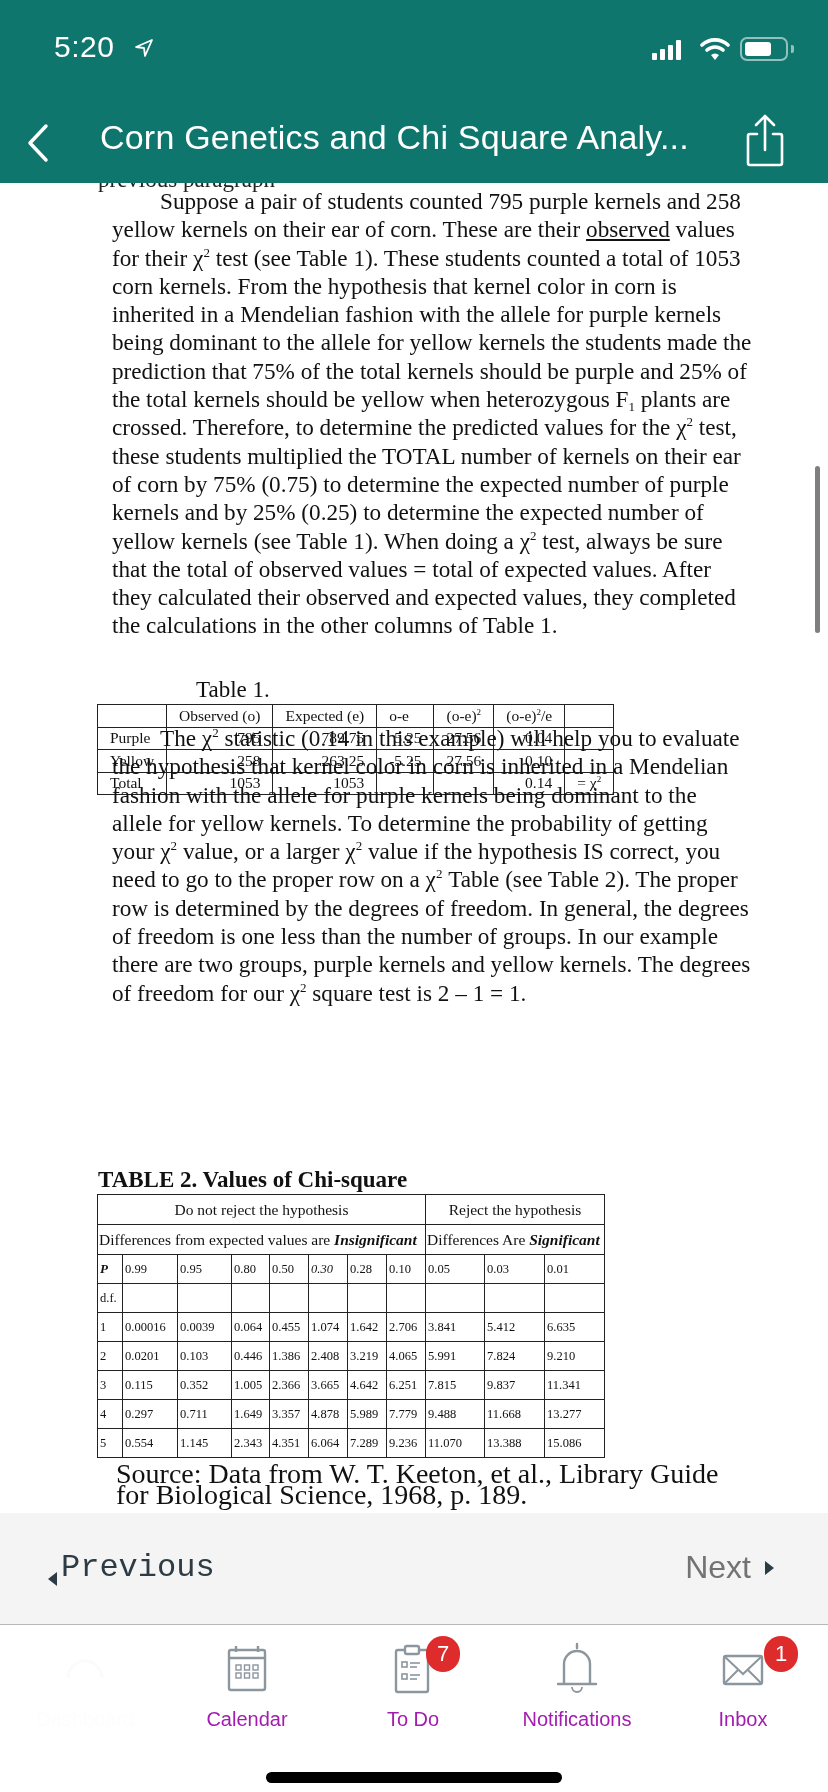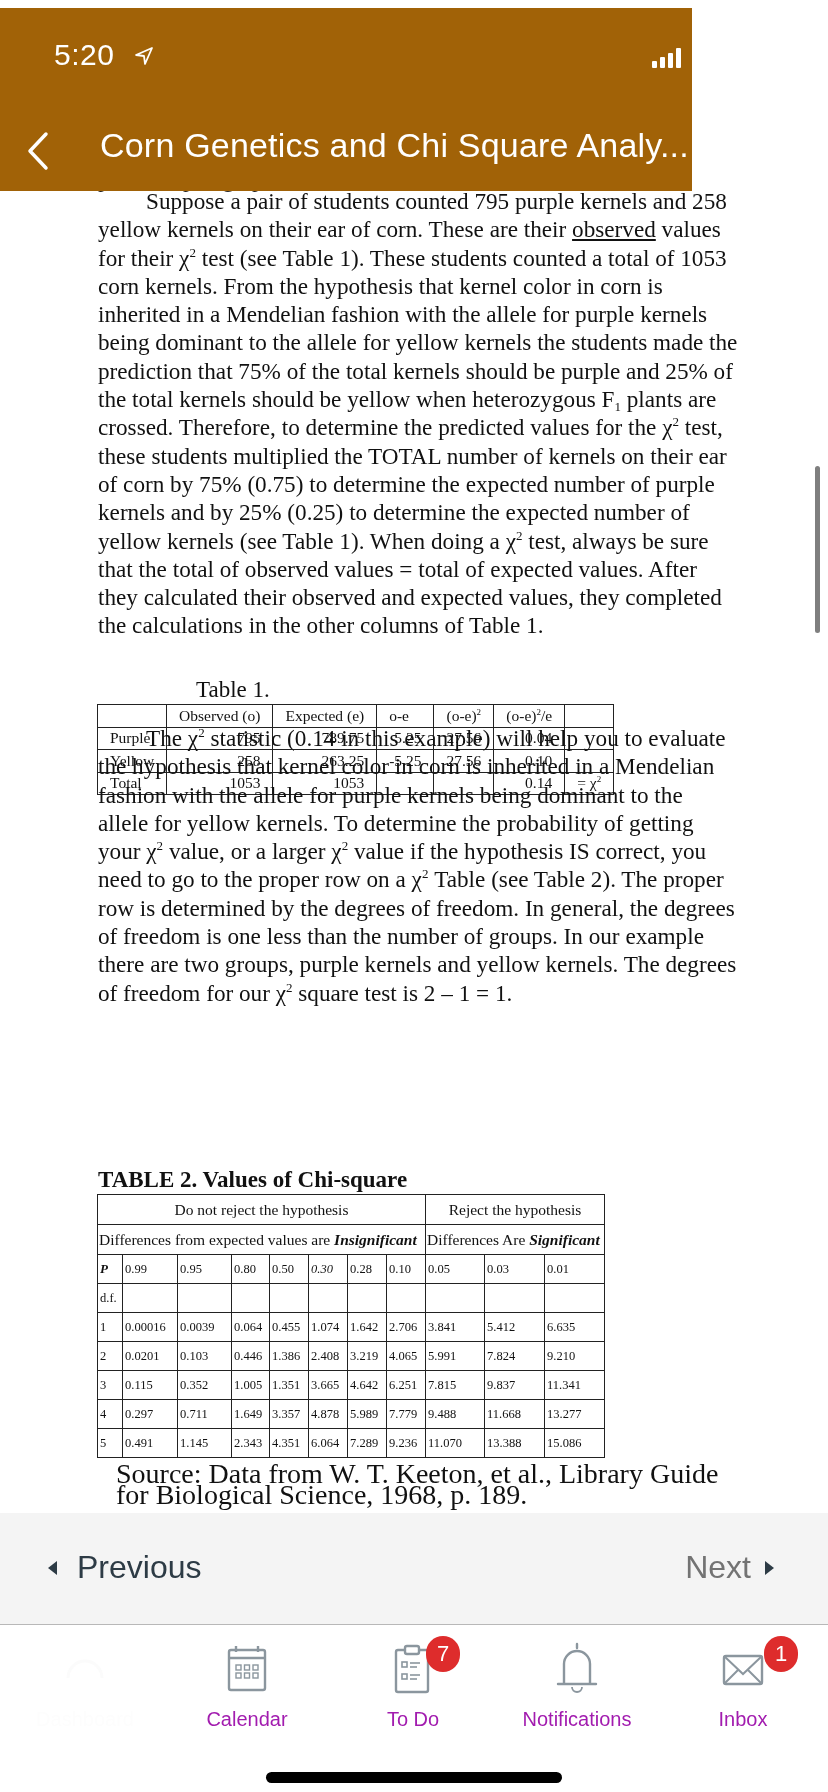--- a/index.html
+++ b/index.html
@@ -1,37 +1,37 @@
 <!DOCTYPE html>
 <html><head>
 <meta charset="utf-8">
 <style>
   * { box-sizing: border-box; margin: 0; padding: 0; }
   html, body { width: 828px; height: 1792px; overflow: hidden; background: #ffffff; }
   body { position: relative; font-family: "Liberation Sans", sans-serif; }
 
   
-  .topbar { position: absolute; left: 0; top: 0; width: 692px; height: 183px; background: #a16207; color: #fff; z-index: 5; margin-top: 8px; }
+  .topbar { position: absolute; left: 0; top: 0; width: 828px; height: 183px; background: #0f766e; color: #fff; z-index: 5; }
   .status-time { position: absolute; left: 54px; top: 30px; font-size: 30px; font-weight: 500; letter-spacing: 0.5px; }
   .loc-icon { position: absolute; left: 134px; top: 38px; width: 20px; height: 20px; }
   .signal { position: absolute; left: 652px; top: 40px; display: flex; align-items: flex-end; gap: 3px; height: 20px; }
   .signal span { display: block; width: 5px; background: #fff; border-radius: 1px; }
   .wifi-icon { position: absolute; left: 700px; top: 36px; width: 30px; height: 26px; }
   .battery { position: absolute; left: 740px; top: 37px; width: 48px; height: 24px; border: 2px solid rgba(255,255,255,0.55); border-radius: 7px; }
   .battery-fill { position: absolute; left: 3px; top: 3px; width: 26px; height: 14px; background: #fff; border-radius: 3px; }
   .battery-tip { position: absolute; left: 791px; top: 45px; width: 3px; height: 8px; background: rgba(255,255,255,0.55); border-radius: 0 2px 2px 0; }
 
   .back-btn { position: absolute; left: 18px; top: 118px; width: 40px; height: 50px; cursor: pointer; }
   .nav-title { position: absolute; left: 100px; top: 118px; font-size: 34px; font-weight: 500; color: #fff; white-space: nowrap; letter-spacing: 0.2px; }
   .share-btn { position: absolute; left: 740px; top: 110px; width: 50px; height: 60px; cursor: pointer; }
 
   
   .doc { position: absolute; left: 0; top: 183px; width: 828px; height: 1330px; overflow: hidden; font-family: "Liberation Serif", serif; color: #111; }
   .cutline { position: absolute; left: 98px; top: -16px; font-size: 23px; color: #222; }
-  .para { position: absolute; left: 98px; width: 640px; font-size: 23.2px; line-height: 28.3px; }
+  .para { position: absolute; left: 112px; width: 640px; font-size: 23.2px; line-height: 28.3px; }
   .para .indent { display: inline-block; width: 48px; }
   .para sup { font-size: 13px; vertical-align: 9px; line-height: 0; }
   .para sub { font-size: 13px; vertical-align: -4px; line-height: 0; }
   .u { text-decoration: underline; }
 
   .t1-caption { position: absolute; left: 196px; top: 494px; font-size: 23px; }
   table { border-collapse: collapse; font-family: "Liberation Serif", serif; color: #111; }
   .t1 { position: absolute; left: 97px; top: 521px; font-size: 15.5px; }
   .t1 td { border: 1.5px solid #222; height: 22.5px; padding: 0 12px; white-space: nowrap; line-height: 20px; }
   .t1 td.num { text-align: right; }
@@ -44,21 +44,21 @@
   .t2 tr.row td { font-size: 12.5px; height: 29px; }
   .t2 tr.row td.p { font-weight: bold; font-style: italic; font-size: 13px; }
   .t2 .bi { font-weight: bold; font-style: italic; }
 
   .source { position: absolute; left: 116px; top: 1280px; width: 640px; font-size: 28px; line-height: 21px; }
 
   .scrollbar { position: absolute; left: 815px; top: 466px; width: 5px; height: 167px; background: #7f7f7f; border-radius: 3px; z-index: 6; }
 
   
   .pager { position: absolute; left: 0; top: 1513px; width: 828px; height: 112px; background: #f4f4f4; border-bottom: 1px solid #b8b8b8; }
-  .prev-btn { position: absolute; left: 48px; top: 36px; display: flex; align-items: center; gap: 20px; color: #2d3b45; font-size: 32px; font-weight: 500; cursor: pointer; }
+  .prev-btn { position: absolute; left: 48px; top: 36px; display: flex; align-items: flex-end; gap: 4px; color: #2d3b45; font-size: 32px; font-weight: 500; cursor: pointer; font-family: Liberation Mono, monospace; }
   .next-btn { position: absolute; right: 54px; top: 36px; display: flex; align-items: center; gap: 14px; color: #737373; font-size: 32px; font-weight: 500; cursor: pointer; }
   .tri-left { width: 0; height: 0; border-top: 7px solid transparent; border-bottom: 7px solid transparent; border-right: 9px solid #2d3b45; }
   .tri-right { width: 0; height: 0; border-top: 7px solid transparent; border-bottom: 7px solid transparent; border-left: 9px solid #2d3b45; }
 
   
   .tabbar { position: absolute; left: 0; top: 1626px; width: 828px; height: 166px; background: #fff; }
   .tab { position: absolute; top: 0; width: 150px; height: 110px; text-align: center; cursor: pointer; }
   .tab .ico { position: absolute; left: 50%; top: 14px; transform: translateX(-50%); width: 50px; height: 56px; }
   .tab .lbl { position: absolute; left: 0; right: 0; top: 82px; font-size: 20px; color: #a21caf; }
   .tab.dash .lbl { color: #fdfdfd; }
@@ -213,21 +213,21 @@
           <td>4.065</td>
           <td>5.991</td>
           <td>7.824</td>
           <td>9.210</td>
         </tr>
         <tr class="row">
           <td>3</td>
           <td>0.115</td>
           <td>0.352</td>
           <td>1.005</td>
-          <td>1.351</td>
+          <td>2.366</td>
           <td>3.665</td>
           <td>4.642</td>
           <td>6.251</td>
           <td>7.815</td>
           <td>9.837</td>
           <td>11.341</td>
         </tr>
         <tr class="row">
           <td>4</td>
           <td>0.297</td>
@@ -236,21 +236,21 @@
           <td>3.357</td>
           <td>4.878</td>
           <td>5.989</td>
           <td>7.779</td>
           <td>9.488</td>
           <td>11.668</td>
           <td>13.277</td>
         </tr>
         <tr class="row">
           <td>5</td>
-          <td>0.491</td>
+          <td>0.554</td>
           <td>1.145</td>
           <td>2.343</td>
           <td>4.351</td>
           <td>6.064</td>
           <td>7.289</td>
           <td>9.236</td>
           <td>11.070</td>
           <td>13.388</td>
           <td>15.086</td>
         </tr>

